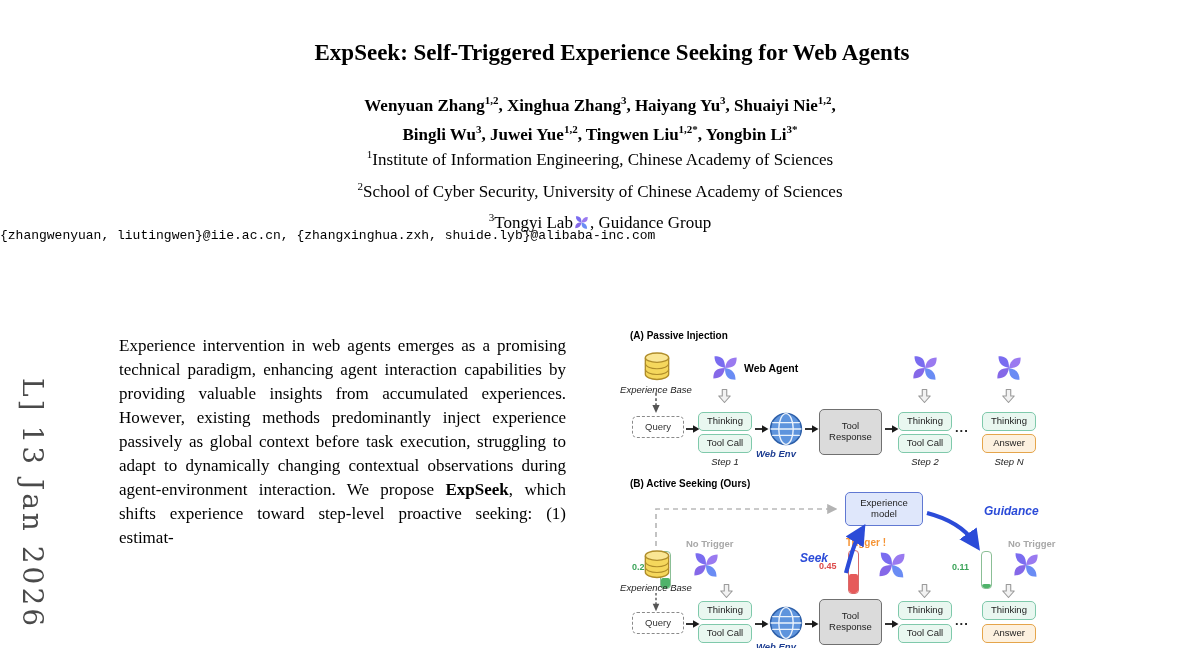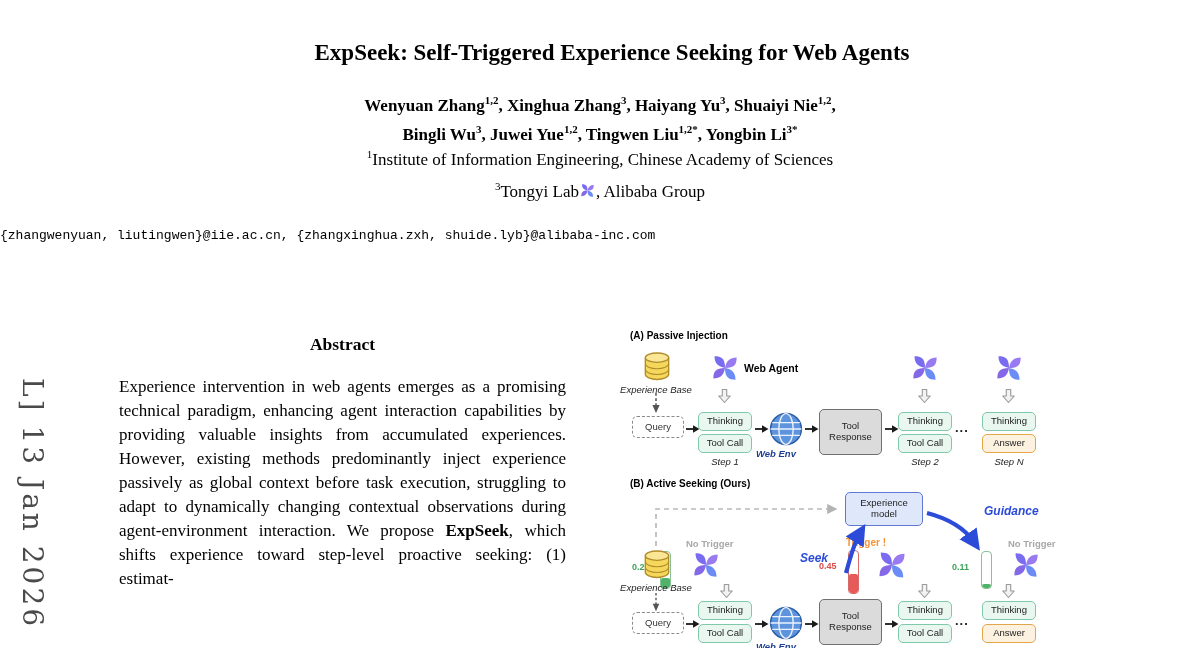--- a/index.html
+++ b/index.html
@@ -103,29 +103,29 @@
 
   <h1 class="title">ExpSeek: Self-Triggered Experience Seeking for Web Agents</h1>
 
   <div class="authors">
     <span><span>Wenyuan Zhang</span><sup>1,2</sup><span>, </span></span><span><span>Xinghua Zhang</span><sup>3</sup><span>, </span></span><span><span>Haiyang Yu</span><sup>3</sup><span>, </span></span><span><span>Shuaiyi Nie</span><sup>1,2</sup><span>,</span></span><br>
     <span><span>Bingli Wu</span><sup>3</sup><span>, </span></span><span><span>Juwei Yue</span><sup>1,2</sup><span>, </span></span><span><span>Tingwen Liu</span><sup>1,2*</sup><span>, </span></span><span><span>Yongbin Li</span><sup>3*</sup></span>
   </div>
 
   <div class="affils">
     <div><sup>1</sup><span>Institute of Information Engineering, Chinese Academy of Sciences</span></div>
+    <div><sup>2</sup><span>School of Cyber Security, University of Chinese Academy of Sciences</span></div>
     <div><sup>3</sup><span>Tongyi Lab</span><span class="tongyi-logo"><svg viewBox="0 0 24 24" width="15" height="15">
             <use href="#sym-agent"></use>
-          </svg></span><span>, Alibaba Group</span></div>
+          </svg></span><span>, Guidance Group</span></div>
   </div>
 
   <div class="emails">{zhangwenyuan, liutingwen}@iie.ac.cn, {zhangxinghua.zxh, shuide.lyb}@alibaba-inc.com</div>
 
   <div class="abstract">
-    <h2>Abstract</h2>
     <p><span>Experience intervention in web agents emerges as a promising technical paradigm, enhancing agent interaction capabilities by providing valuable insights from accumulated experiences. However, existing methods predominantly inject experience passively as global context before task execution, struggling to adapt to dynamically changing contextual observations during agent-environment interaction. We propose </span><b>ExpSeek</b><span>, which shifts experience toward step-level proactive seeking: (1) estimat-</span></p>
   </div>
 
   <div class="figure">
 
     <div class="panel-title" style="left:0;top:0">(A) Passive Injection</div>
 
     <div class="icon" style="left:12px;top:20px;width:30px;height:32px">
         <svg viewBox="0 0 36 38">
           <use href="#sym-db"></use>

